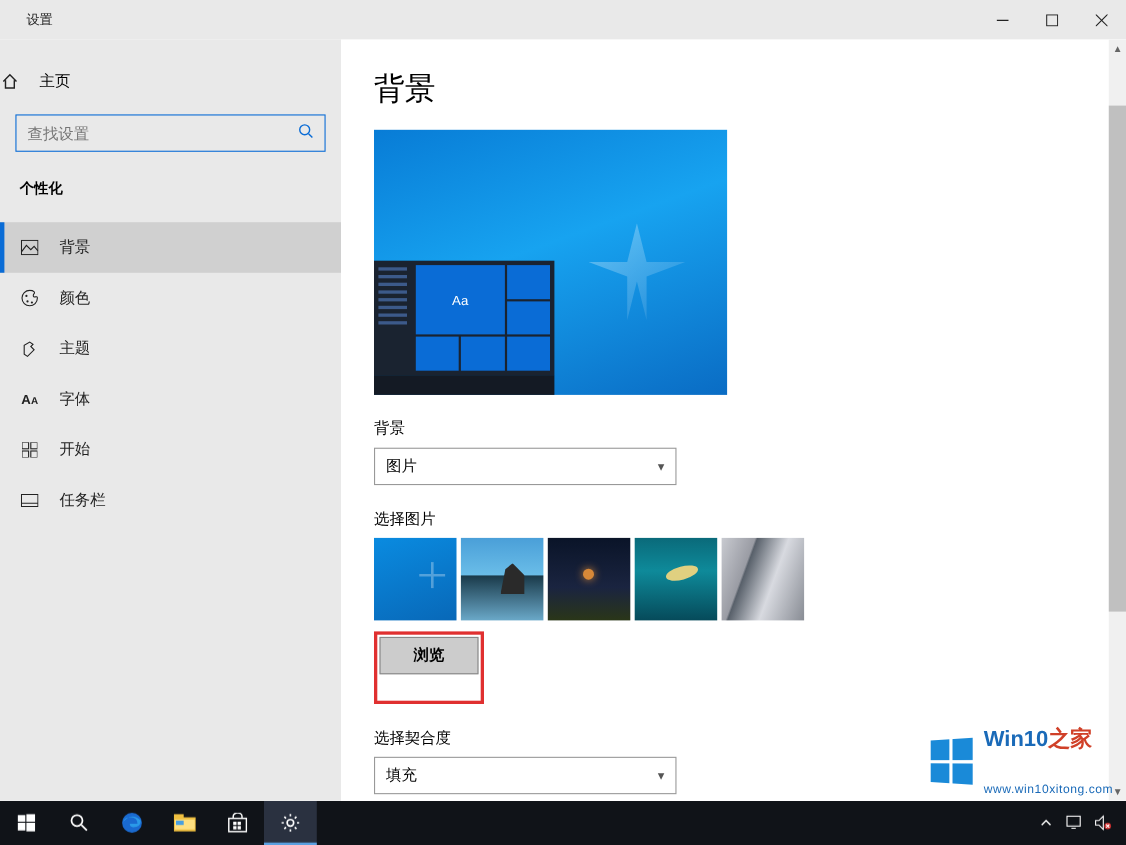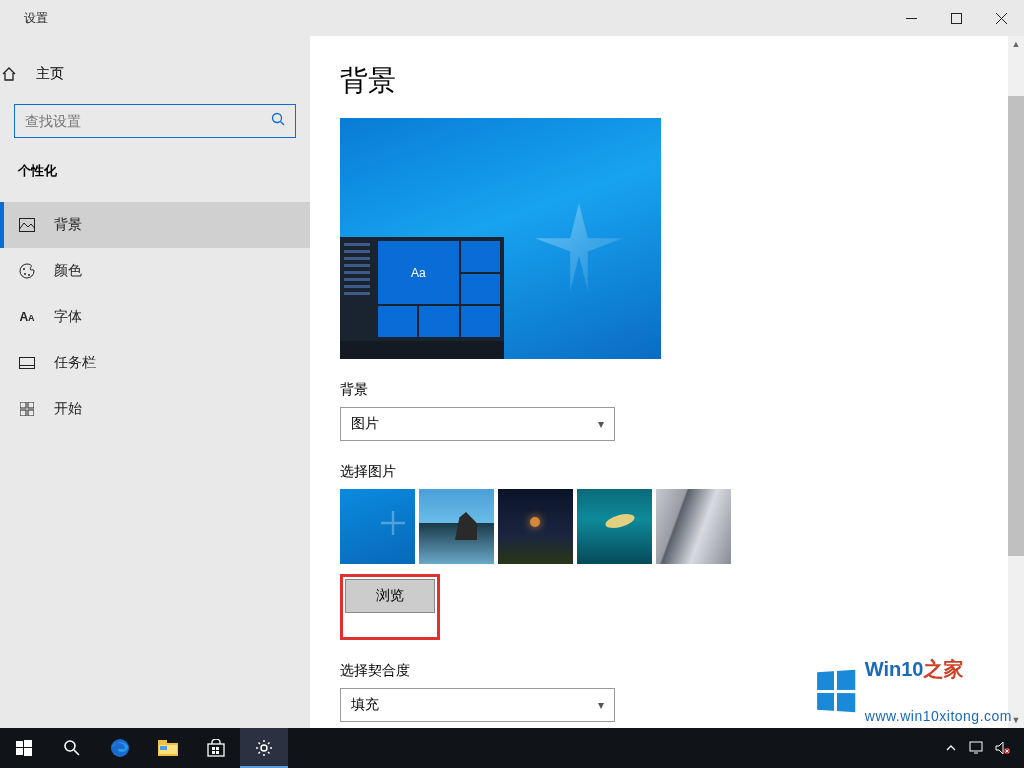--- a/index.html
+++ b/index.html
@@ -49,39 +49,39 @@
 .t1::after{content:"";position:absolute;right:10px;top:22px;width:24px;height:24px;background:rgba(255,255,255,0.3);clip-path:polygon(45% 0,55% 0,55% 45%,100% 45%,100% 55%,55% 55%,55% 100%,45% 100%,45% 55%,0 55%,0 45%,45% 45%);}
 .t2{background:linear-gradient(to bottom,#4a9fd8 0%,#6abde8 45%,#1a3a4a 46%,#6aa8c8 100%);position:relative;}
 .t2::before{content:"";position:absolute;left:36px;bottom:24px;width:22px;height:28px;background:#2a2a2a;clip-path:polygon(0 100%,20% 20%,50% 0,100% 40%,100% 100%);}
 .t3{background:linear-gradient(to bottom,#0a1428 0%,#1a2440 60%,#2a3618 100%);position:relative;}
 .t3::after{content:"";position:absolute;left:32px;top:28px;width:10px;height:10px;border-radius:50%;background:#d68838;box-shadow:0 0 8px #d68838;}
 .t4{background:linear-gradient(to bottom,#0a6a7a 0%,#0e8a9a 40%,#064a5a 100%);position:relative;}
 .t4::after{content:"";position:absolute;left:28px;top:26px;width:30px;height:12px;background:#e0d080;border-radius:50%;transform:rotate(-15deg);}
 .t5{background:linear-gradient(110deg,#c8cad0 0%,#9a9ca4 30%,#58606a 32%,#d8dae0 60%,#888c94 100%);}
 
 .browse-btn { width: 90px; height: 34px; background: #ccc; border: 1px solid #888; font-size: 14px; display:flex;align-items:center;justify-content:center; margin-bottom: 22px; }
-.browse-highlight { border: 3px solid #e03030; padding: 2px; display: inline-block; margin-bottom: 22px; }
+.browse-highlight { border: 3px solid #e03030; padding: 2px; display: inline-block; margin-bottom: 22px; font-weight: bold; }
 
 .scrollbar-track{position:absolute;right:0;top:0;width:16px;height:100%;background:#f0f0f0;}
 .scrollbar-arrow{width:16px;height:16px;display:flex;align-items:center;justify-content:center;color:#666;font-size:9px;}
 .scrollbar-thumb{position:absolute;top:60px;width:16px;height:460px;background:#c0c0c0;}
 
 .taskbar { position: fixed; left:0; bottom: 0; width: 100%; height: 40px; background: #101318; display: flex; align-items: center; }
 .task-item { width: 48px; height: 40px; display: flex; align-items: center; justify-content: center; color: #fff; }
 .task-item.active { background: #2a3140; box-shadow: inset 0 -2px 0 #5aa0e0; }
 .tray { margin-left: auto; display: flex; align-items: center; padding-right: 8px; color:#fff;}
 .tray .ticon{width:26px;display:flex;align-items:center;justify-content:center;height:40px;}
 
 .watermark { position: fixed; right: 12px; bottom: 44px; display: flex; align-items: center; gap: 10px; color:#1a6ab8; }
 .wm-logo { width: 40px; height: 40px; display:grid; grid-template-columns:1fr 1fr; grid-template-rows:1fr 1fr; gap:3px; transform: perspective(100px) rotateY(-18deg);}
 .wm-logo span{background:#1a8ad8;}
 .wm-text { display:flex; flex-direction:column; line-height:1.1;}
 .wm-text .l1{font-size:20px;font-weight:600;color:#1a6ab8;}
 .wm-text .l1 em{font-style:normal;color:#d04028;}
-.wm-text .l2{font-size:14px;color:#1a6ab8;letter-spacing:0.5px;margin-top:29px;}
+.wm-text .l2{font-size:11px;color:#1a6ab8;letter-spacing:0.5px;margin-top:29px;}
 </style>
 </head>
 <body>
 
 <div class="titlebar">
   <div class="titlebar-left">设置</div>
   <div class="titlebar-controls">
     <div class="titlebar-btn">
         <svg viewBox="0 0 11 11">
           <line x1="0" y1="5.5" x2="11" y2="5.5" stroke="currentColor" stroke-width="1"></line>
@@ -137,43 +137,51 @@
               <path d="M8 1 A7 7 0 1 0 15 8 c0-2-2-1-3-1s-1-2 0-3 0-3-4-3z" fill="none" stroke="#222"></path>
               <circle cx="5" cy="6" r="1" fill="#222"></circle>
               <circle cx="6" cy="11" r="1" fill="#222"></circle>
               <circle cx="10" cy="12" r="1" fill="#222"></circle>
             </svg>
           </span>
         <span>颜色</span>
       </div>
       <div class="nav-item">
         <span class="icon">
+            <svg width="16" height="16" viewBox="0 0 16 16">
+              <path d="M3 13 L3 5 L8 2 L11 4 L9 6 L12 9 L6 15 Z" fill="none" stroke="#222"></path>
+            </svg>
+          </span>
+        <span>主题</span>
+      </div>
+      <div class="nav-item">
+        <span class="icon">
             <span style="font-size:12px;font-weight:600;">A<span style="font-size:9px;">A</span></span>
           </span>
         <span>字体</span>
-      </div>
-      <div class="nav-item">
-        <span class="icon">
-            <svg width="16" height="12" viewBox="0 0 16 12">
-              <rect x="0.5" y="0.5" width="15" height="11" fill="none" stroke="#222"></rect>
-              <line x1="0.5" y1="8.5" x2="15.5" y2="8.5" stroke="#222"></line>
-            </svg>
-          </span>
-        <span>任务栏</span>
       </div>
       <div class="nav-item">
         <span class="icon">
             <svg width="14" height="14" viewBox="0 0 14 14">
               <rect x="0" y="0" width="6" height="6" fill="none" stroke="#222"></rect>
               <rect x="8" y="0" width="6" height="6" fill="none" stroke="#222"></rect>
               <rect x="0" y="8" width="6" height="6" fill="none" stroke="#222"></rect>
               <rect x="8" y="8" width="6" height="6" fill="none" stroke="#222"></rect>
             </svg>
           </span>
         <span>开始</span>
+      </div>
+      <div class="nav-item">
+        <span class="icon">
+            <svg width="16" height="12" viewBox="0 0 16 12">
+              <rect x="0.5" y="0.5" width="15" height="11" fill="none" stroke="#222"></rect>
+              <line x1="0.5" y1="8.5" x2="15.5" y2="8.5" stroke="#222"></line>
+            </svg>
+          </span>
+        <span>任务栏</span>
       </div>
     </div>
   </div>
 
   <div class="content">
     <div class="content-inner">
       <div class="page-title">背景</div>
 
       <div class="preview">
         <div class="preview-start">

